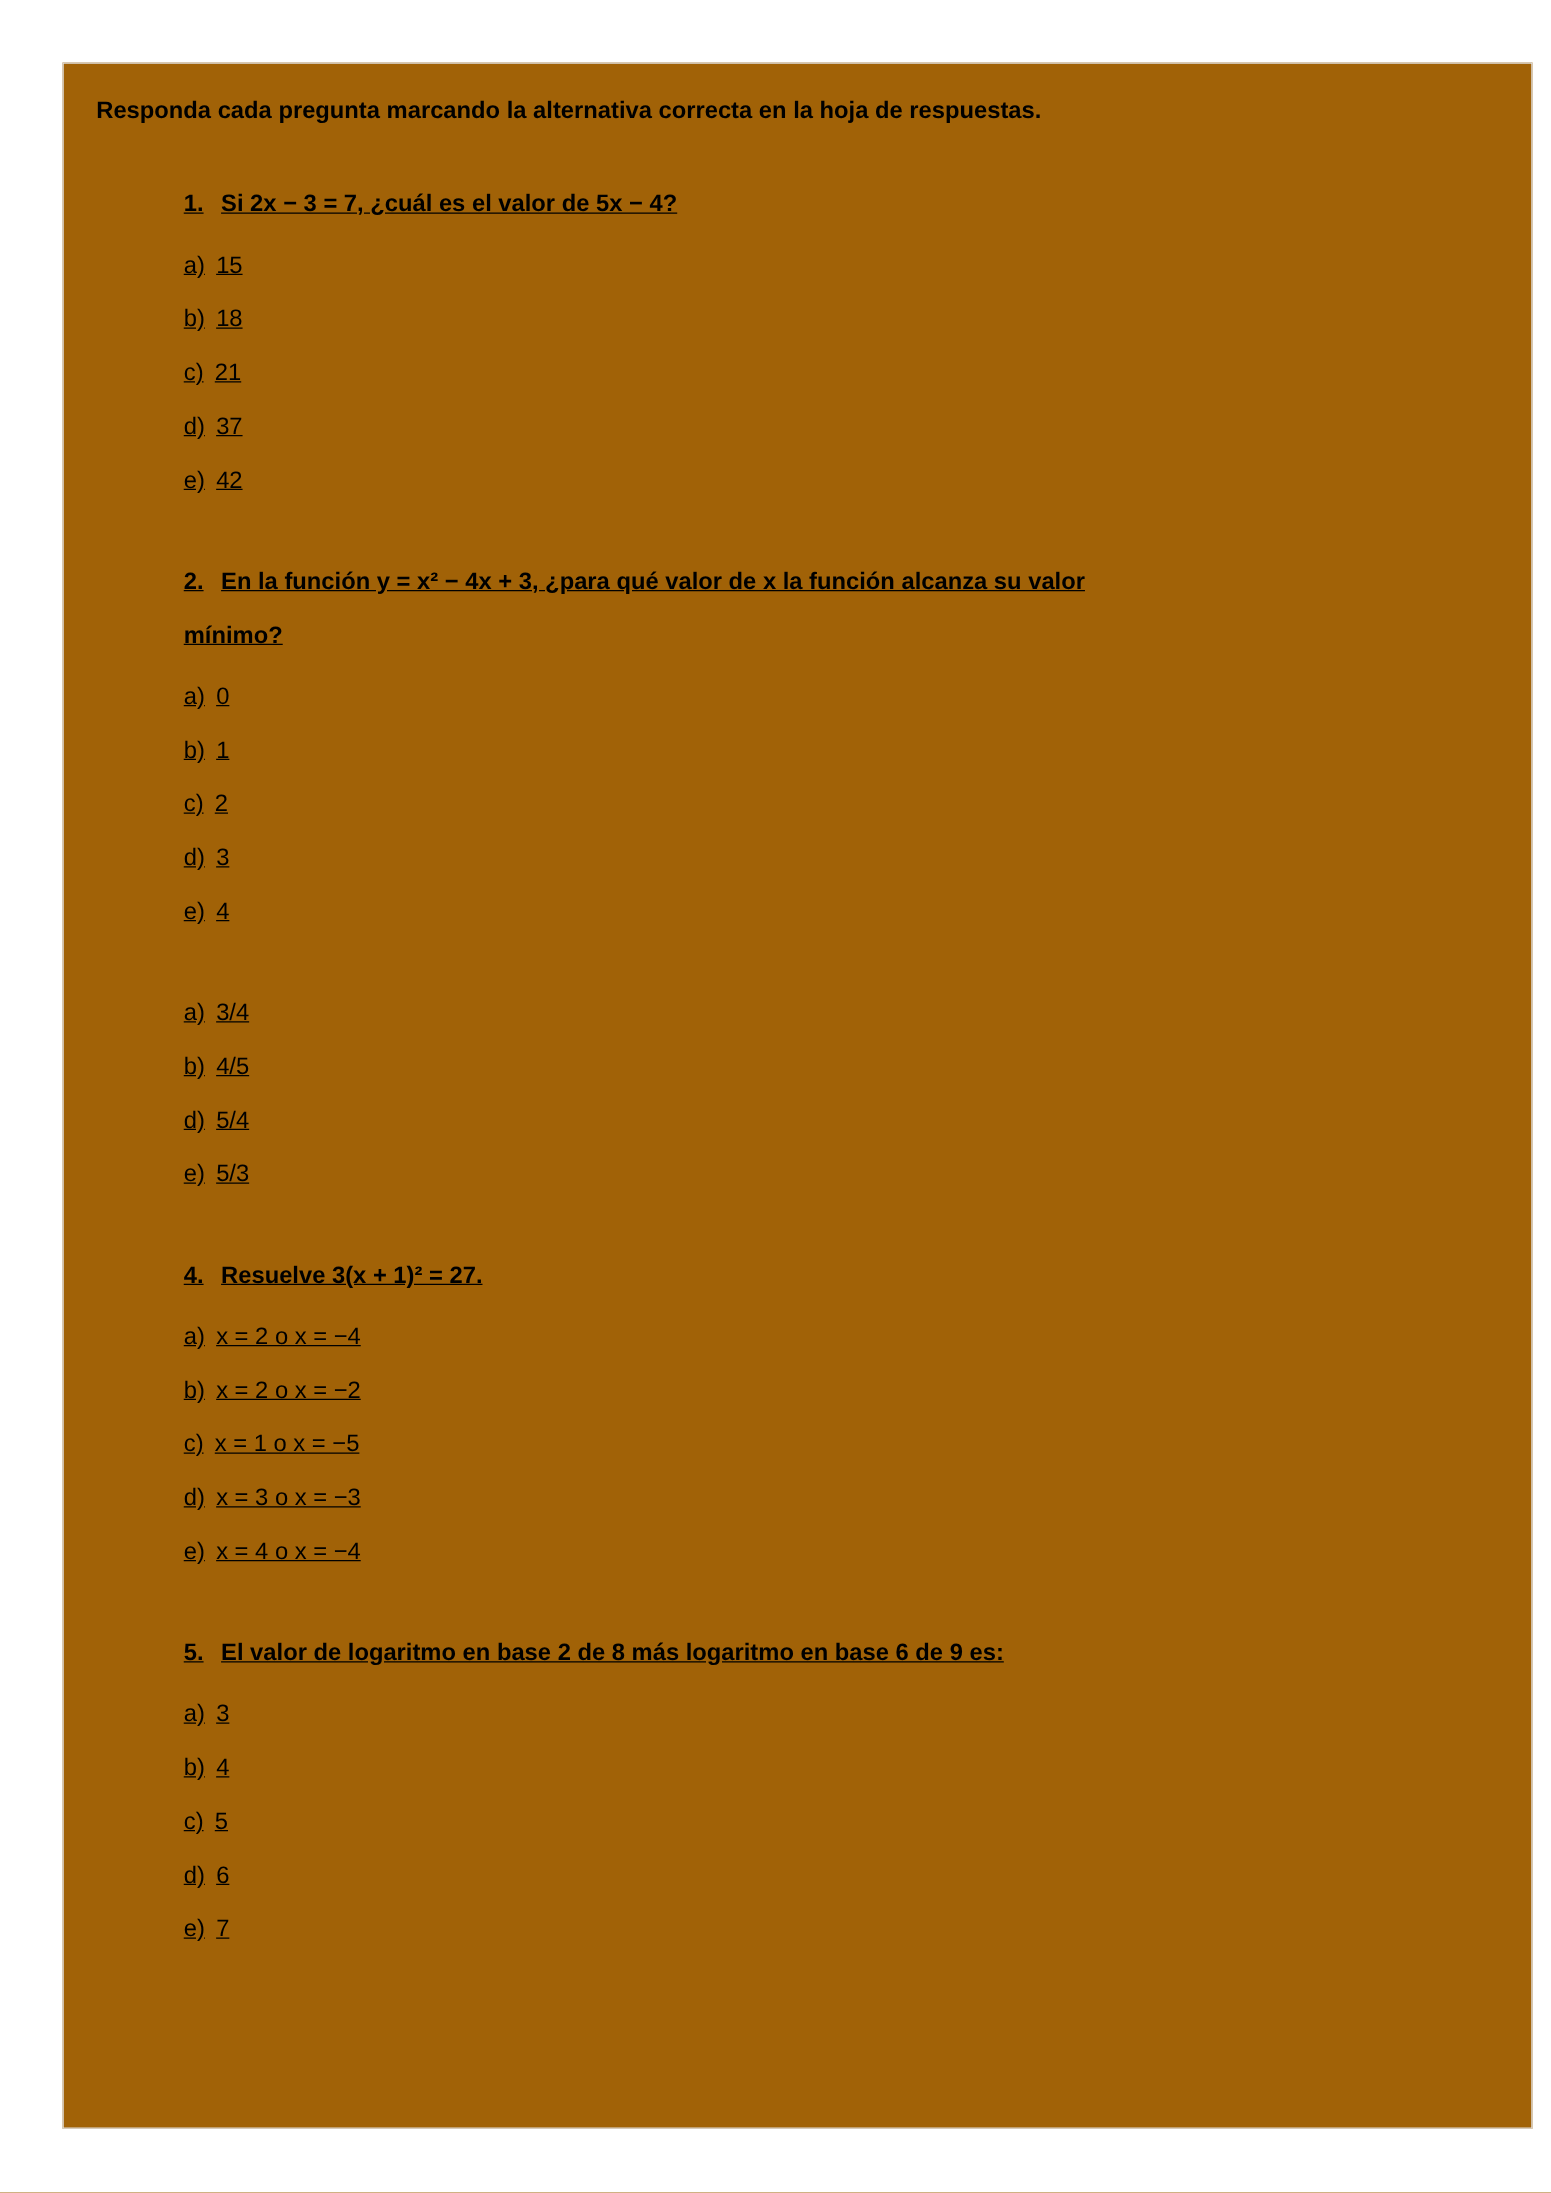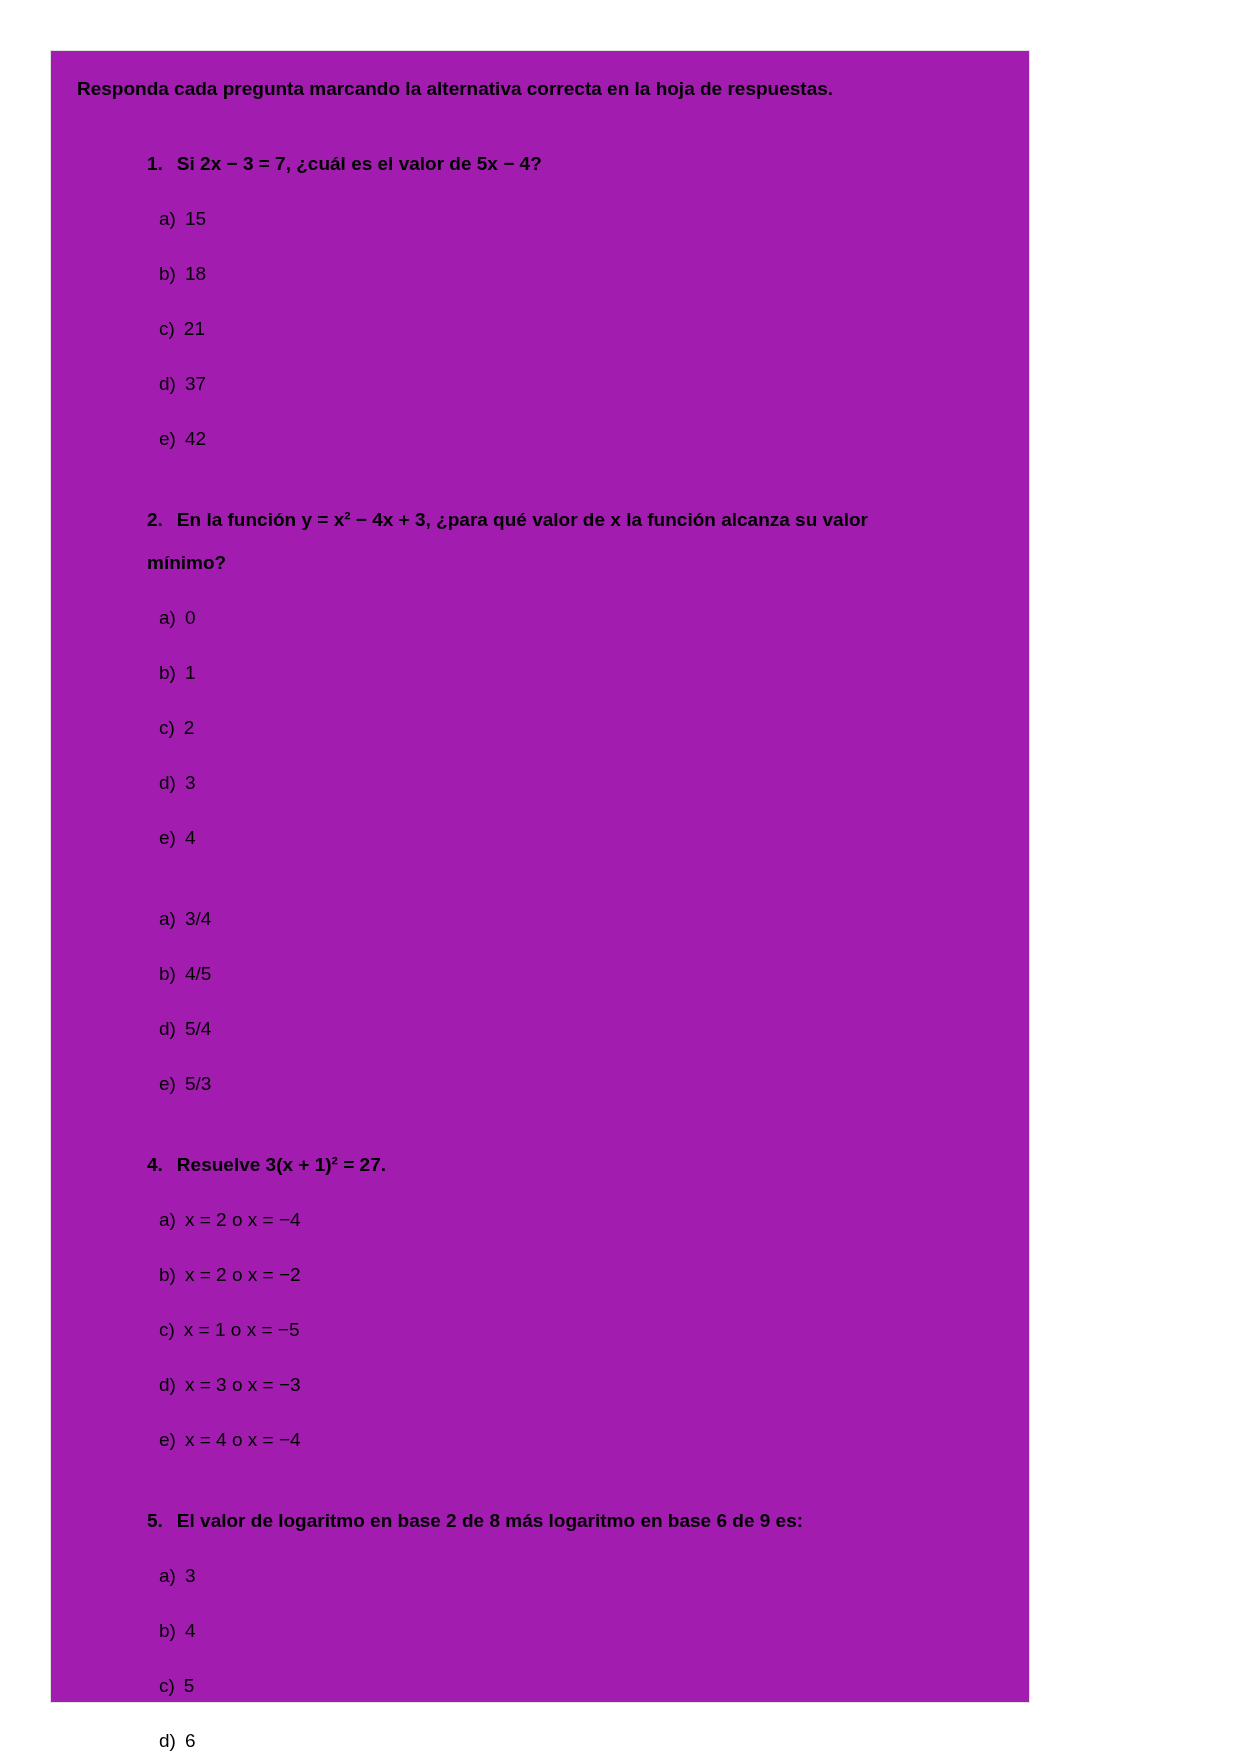--- a/index.html
+++ b/index.html
@@ -12,52 +12,53 @@
     background: #ffffff;
     font-family: "Liberation Sans", "DejaVu Sans", sans-serif;
     color: #000000;
     overflow: hidden;
     position: relative;
   }
   .page {
     position: absolute;
     left: 50px;
     top: 50px;
-    width: 980px;
+    width: 1176px;
     height: 1653px;
     box-sizing: border-box;
-    background: #a21caf;
+    background: #a16207;
     border: 1px solid #e0e0e0;
     padding: 23px 30px 0 26px;
   }
   .instruction {
     margin: 0;
     font-size: 19px;
     font-weight: 700;
     line-height: 30px;
     white-space: nowrap;
   }
   .questions {
     margin-left: 70px;
   }
   .question {
     margin-top: 38px;
+    text-decoration: underline;
   }
   .q-heading {
     margin: 0 0 6px 0;
     font-size: 19px;
     font-weight: 700;
     line-height: 43px;
     max-width: 920px;
   }
   .q-num {
     margin-right: 14px;
   }
   .option {
-    margin: 12px;
+    margin: 0;
     font-size: 19px;
     font-weight: 400;
     line-height: 43px;
   }
   .opt-label {
     margin-right: 9px;
   }
 </style>
 </head>
 <body>

